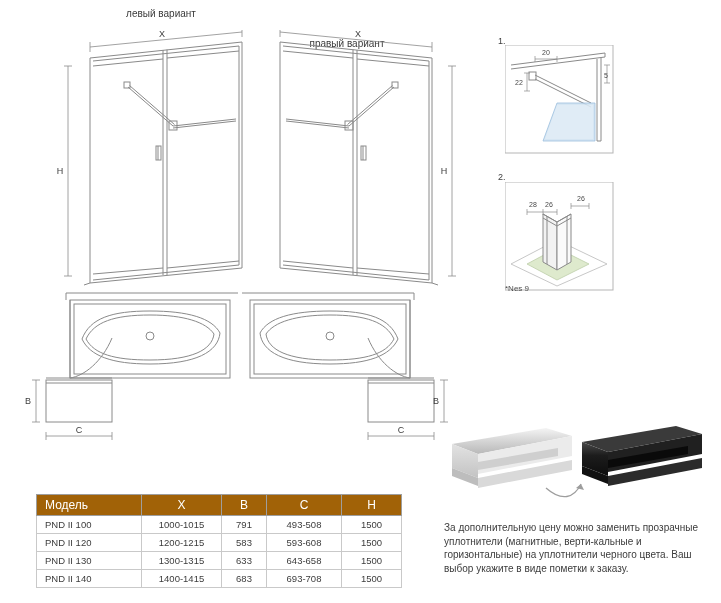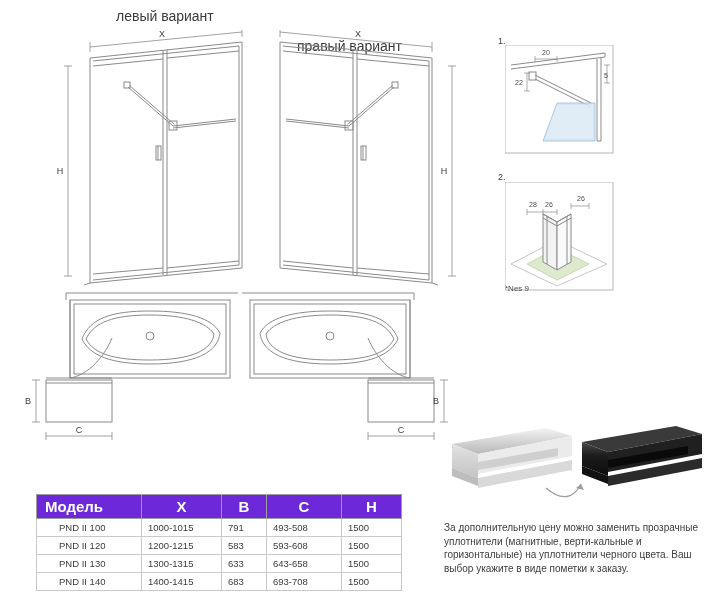--- a/index.html
+++ b/index.html
@@ -18,21 +18,21 @@
   .page {
     position: absolute;
     left: 0; top: 0;
     width: 721px;
     height: 603px;
   }
   .abs { position: absolute; }
 
   
   .variant-label {
-    font-size: 14px;
+    font-size: 10px;
     color: #3a3a3a;
     text-align: center;
     white-space: nowrap;
   }
 
   
   svg { display: block; }
 
   
   .spec-table {
@@ -43,30 +43,30 @@
     font-size: 9.5px;
     color: #3c3c3c;
   }
   .spec-table th, .spec-table td {
     border: 1px solid #c9c9c9;
     padding: 3px 6px;
     height: 15px;
     box-sizing: border-box;
   }
   .spec-table thead th {
-    background: #6d28d9;
+    background: #a16207;
     color: #ffffff;
-    font-weight: bold;
+    font-weight: normal;
     text-align: center;
-    font-size: 15px;
+    font-size: 12px;
     border: 1px solid #9e9e9e;
   }
   .spec-table thead th.first { text-align: left; padding-left: 8px; }
-  .spec-table td { text-align: left; }
-  .spec-table td.model { text-align: left; padding-left: 22px; }
+  .spec-table td { text-align: center; }
+  .spec-table td.model { text-align: left; padding-left: 8px; }
   .col-model { width: 105px; }
   .col-x { width: 80px; }
   .col-b { width: 45px; }
   .col-c { width: 75px; }
   .col-h { width: 60px; }
 
   
   .seal-note {
     position: absolute;
     left: 444px;

